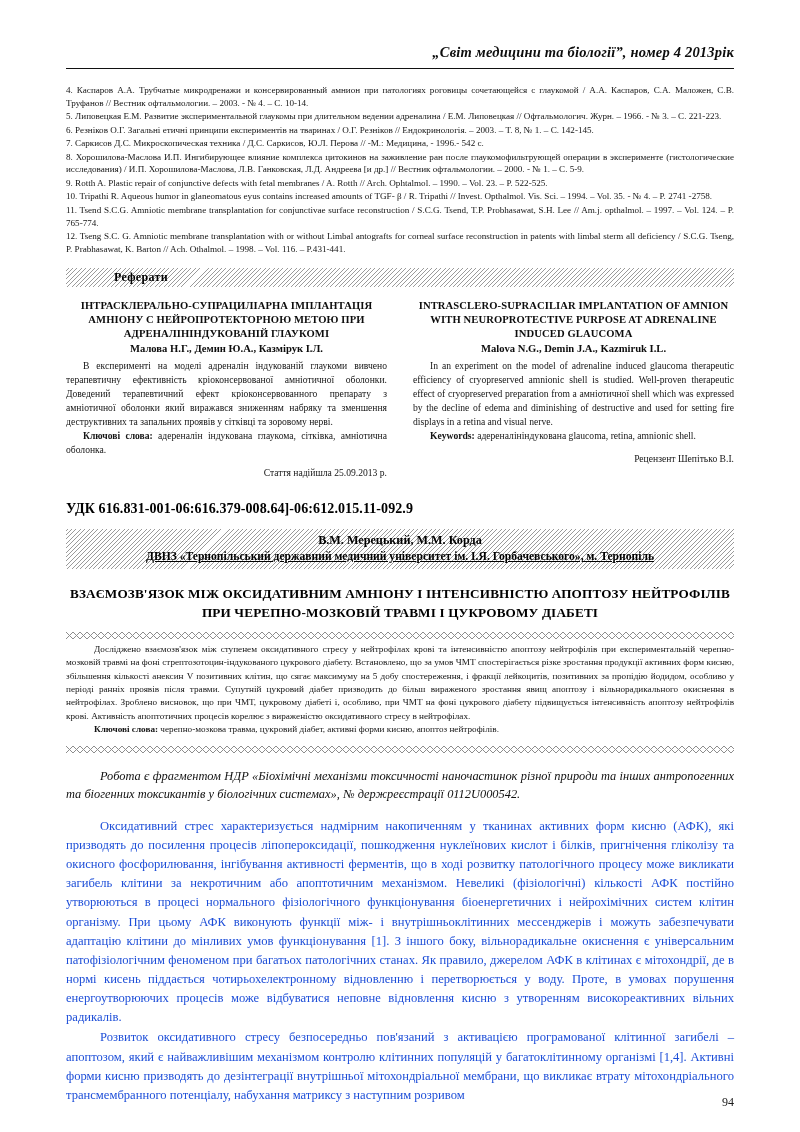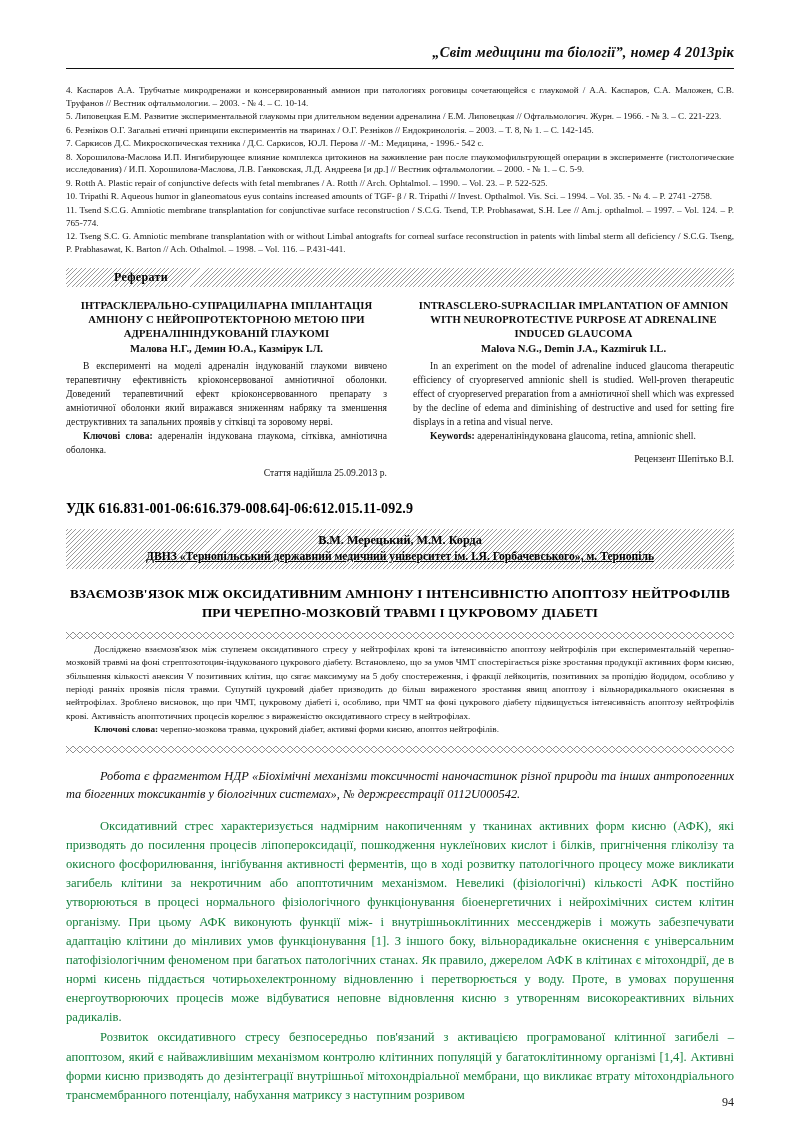--- a/index.html
+++ b/index.html
@@ -228,21 +228,21 @@
   }
 
   
   .body-text {
     margin-top: 13px;
     font-size: 12.6px;
     line-height: 1.52;
     text-align: justify;
     text-justify: inter-word;
     text-indent: 34px;
-    color: #15803d;
+    color: #1d4ed8;
   }
   .body-text + .body-text { margin-top: 1px; }
 
   
   .page-number {
     position: absolute;
     bottom: 22px;
     right: 66px;
     font-size: 12px;
     color: #1a1a1a;

